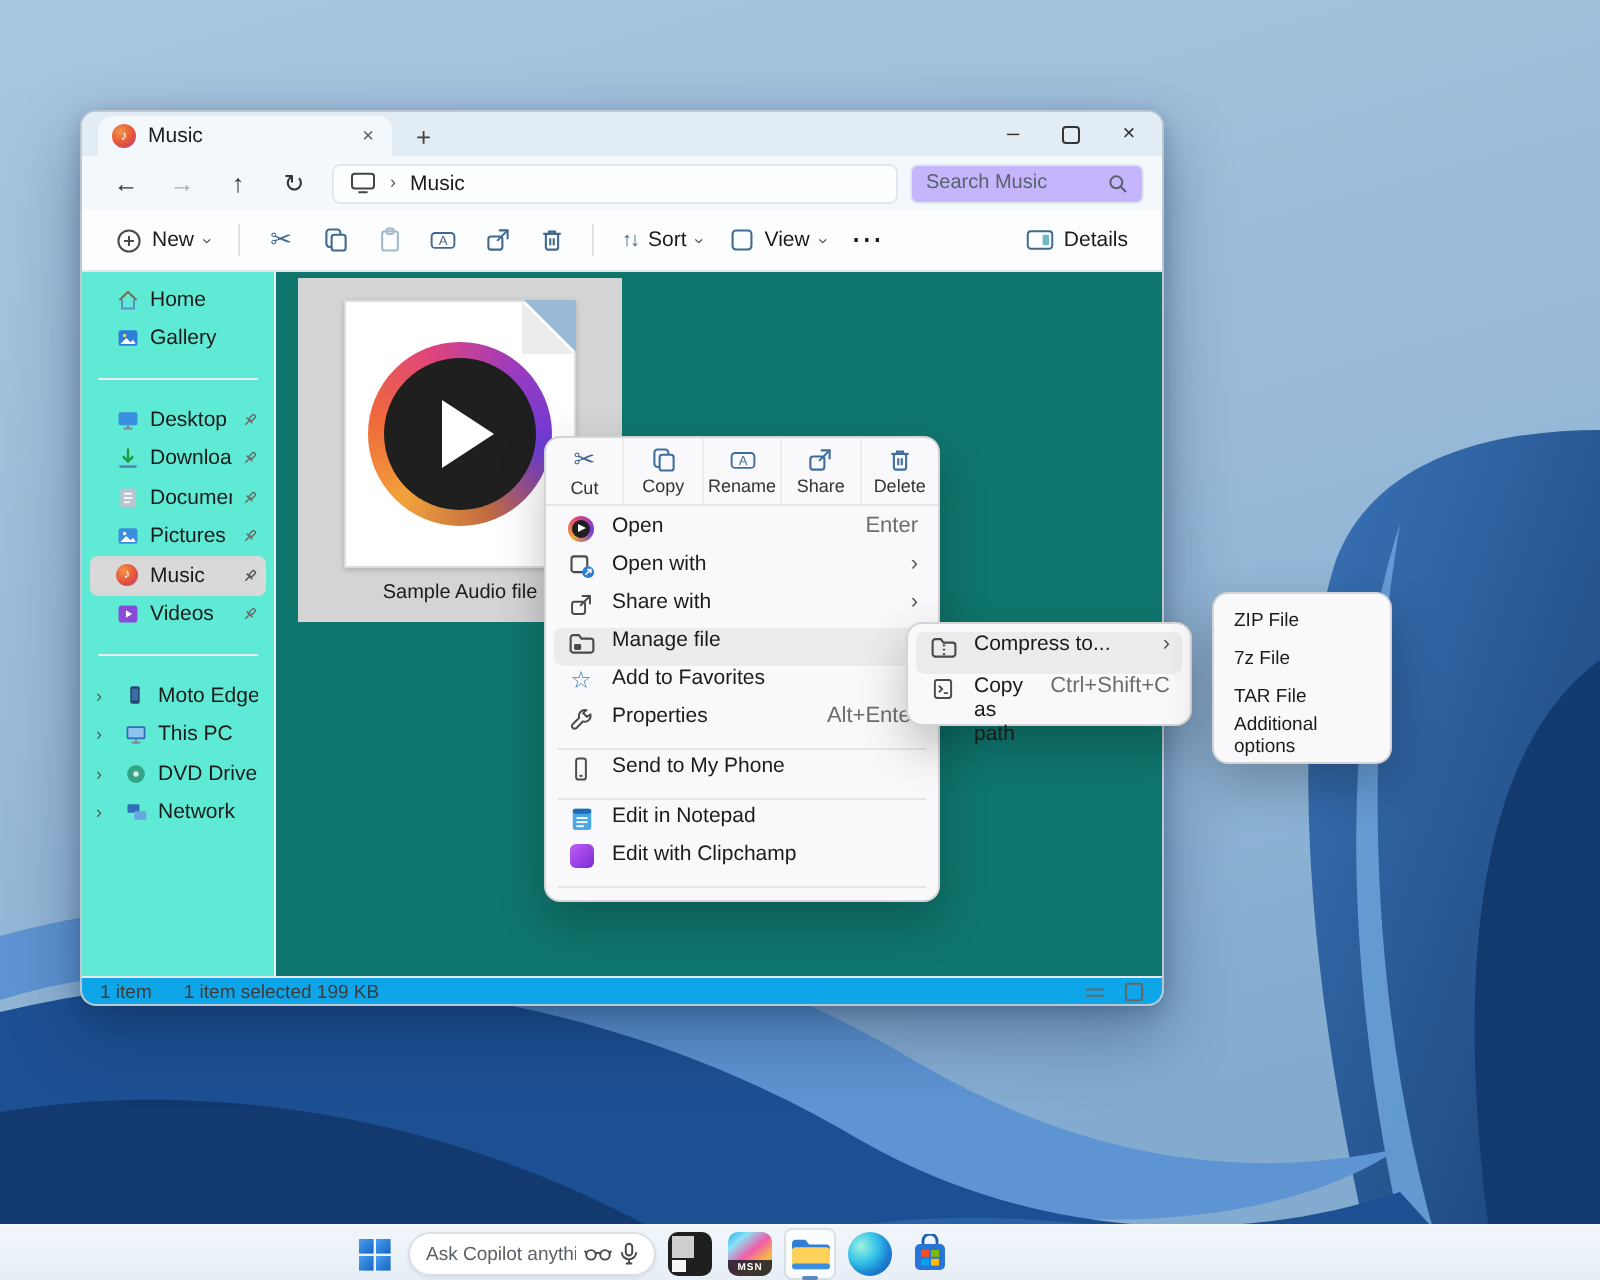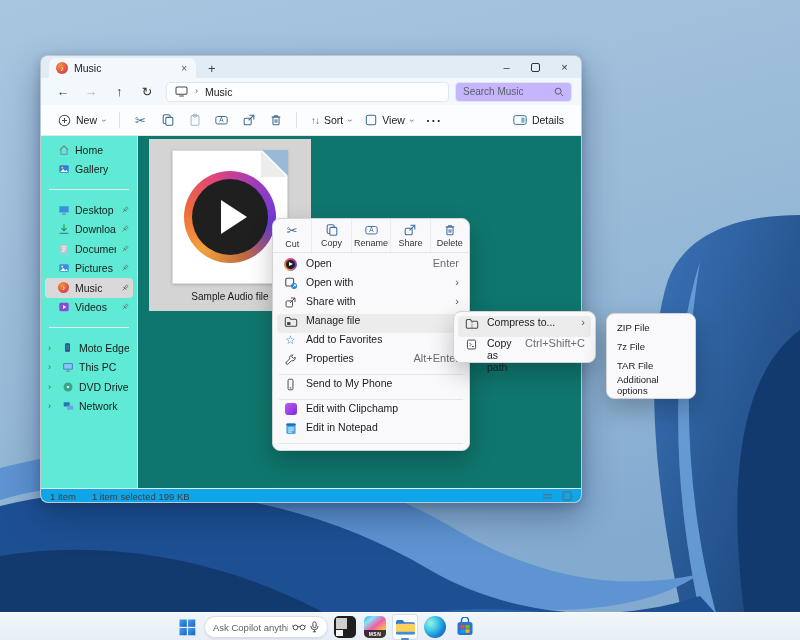--- a/index.html
+++ b/index.html
@@ -70,21 +70,21 @@
   .cmd:last-child{border-right:none}
   .mlist{padding:4px}
   .mi{height:19px;display:flex;align-items:flex-start;gap:8px;padding:0 6px;border-radius:4px;font-size:10.5px}
   .mi.hl{background:#ececec}
   .mic{width:15px;height:14px;flex:none;display:flex;align-items:center;justify-content:center}
   .mi .accel{margin-left:auto;font-size:11px;color:#6d6d6d}
   .mi .subarr{margin-left:auto;font-size:11px;color:#555}
   .msep{height:1px;background:#e5e5e5;margin:2.5px 2px}
   .menu-sub1{left:453px;top:311px;width:143px;padding:4px}
   .mi2{height:21px}
-  .menu-sub2{left:606px;top:313px;width:90px;padding:4px 0}
+  .menu-sub2{left:606px;top:296px;width:90px;padding:4px 0}
   .mi3{height:19px;display:flex;align-items:center;padding:0 10px;font-size:9.5px}
   .star-g{font-size:12px;color:#3c82c4;line-height:1}
   .mini-wmp{width:12px;height:12px;border-radius:50%;background:radial-gradient(circle at 35% 30%,#f29544,#e4543d 55%,#b8377e);display:flex;align-items:center;justify-content:center;color:#fff;font-size:7px;line-height:1}
   .wmp-open{width:13px;height:13px;border-radius:50%;background:conic-gradient(from 220deg,#f2a23c,#e0447c,#6d3bd8,#f2a23c);display:flex;align-items:center;justify-content:center}
   .wmp-open i{width:9px;height:9px;border-radius:50%;background:#1f1f1f;display:flex;align-items:center;justify-content:center}
   .wmp-open i b{width:0;height:0;border-left:4px solid #fff;border-top:2.5px solid transparent;border-bottom:2.5px solid transparent;margin-left:1px}
   .clip-ic{width:12px;height:12px;border-radius:3px;background:linear-gradient(135deg,#c05cf2,#7a2bd8)}
   
   .taskbar{position:absolute;left:0;bottom:0;width:800px;height:28px;background:linear-gradient(#f1f6fb,#e7eef6);border-top:1px solid rgba(255,255,255,.7);z-index:20}
   .cluster{position:absolute;left:174px;top:0;height:28px;display:flex;align-items:center;gap:4px}
@@ -551,35 +551,35 @@
           <svg width="13" height="13" viewBox="0 0 16 16" fill="none" stroke="#4a4a4a" stroke-width="1.2">
             <rect x="5" y="1.5" width="6" height="13" rx="1.5"></rect>
             <line x1="7" y1="12.2" x2="9" y2="12.2"></line>
           </svg>
         </span>
       <span>Send to My Phone</span>
     </div>
     <div class="msep"></div>
     <div class="mi">
       <span class="mic">
-          <span class="clip-ic"></span>
-        </span>
-      <span>Edit with Clipchamp</span>
-    </div>
-    <div class="mi">
-      <span class="mic">
           <svg width="12" height="13" viewBox="0 0 13 14">
             <rect x="1.5" y="1.5" width="10" height="11.5" rx="1.5" fill="#4aa8e8"></rect>
             <rect x="1.5" y="1.5" width="10" height="2.6" rx="1.3" fill="#1f6cb5"></rect>
             <line x1="3.5" y1="6.5" x2="9.5" y2="6.5" stroke="#fff"></line>
             <line x1="3.5" y1="8.7" x2="9.5" y2="8.7" stroke="#fff"></line>
             <line x1="3.5" y1="10.9" x2="7.5" y2="10.9" stroke="#fff"></line>
           </svg>
         </span>
       <span>Edit in Notepad</span>
+    </div>
+    <div class="mi">
+      <span class="mic">
+          <span class="clip-ic"></span>
+        </span>
+      <span>Edit with Clipchamp</span>
     </div>
     <div class="msep"></div>
   </div>
 </div>
 
 <div class="menucard menu-sub1">
   <div class="mi mi2 hl">
     <span class="mic">
         <svg width="14" height="13" viewBox="0 0 16 14" fill="none" stroke="#4a4a4a" stroke-width="1.2">
           <path d="M1.5 4A1.5 1.5 0 0 1 3 2.5h3.2L7.7 4.5H13A1.5 1.5 0 0 1 14.5 6v5A1.5 1.5 0 0 1 13 12.5H3A1.5 1.5 0 0 1 1.5 11z"></path>

